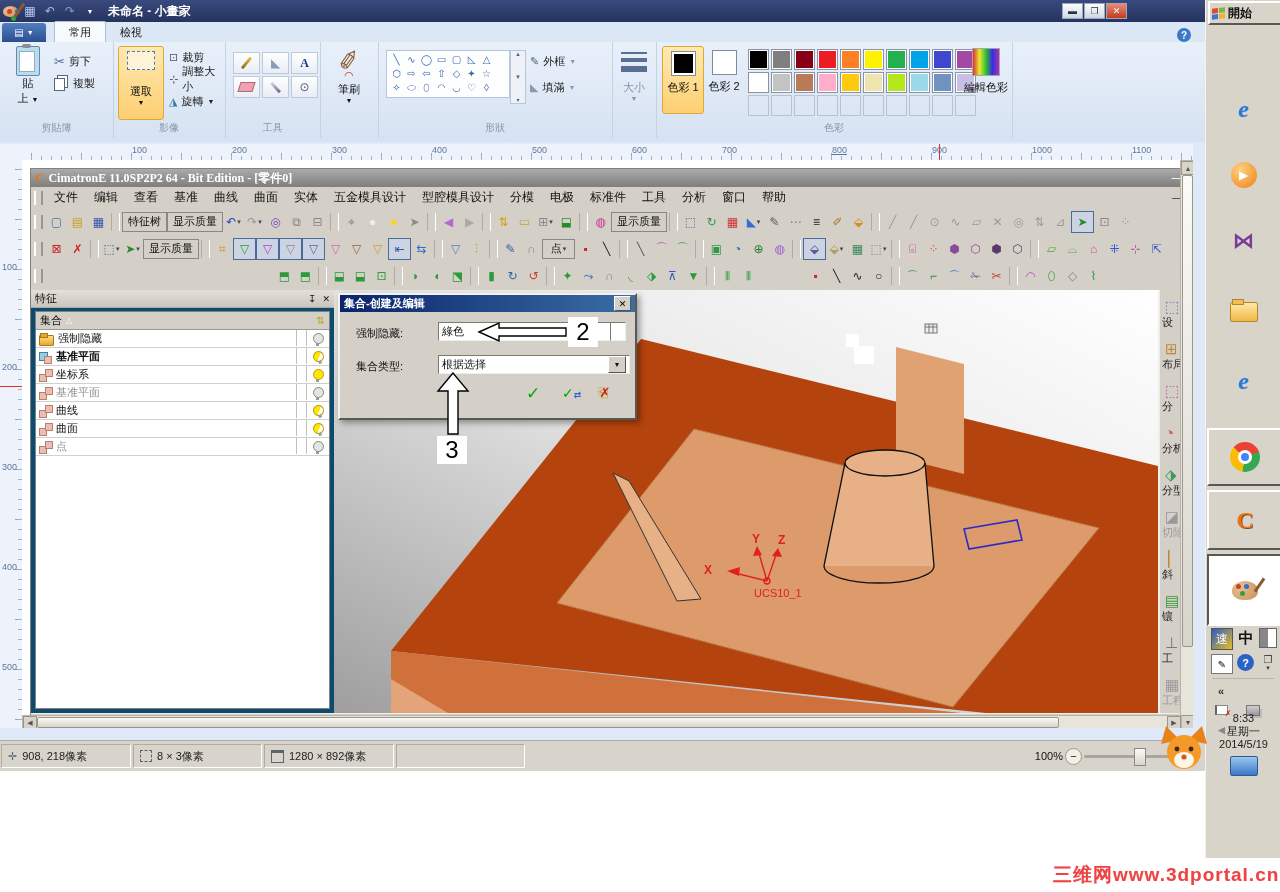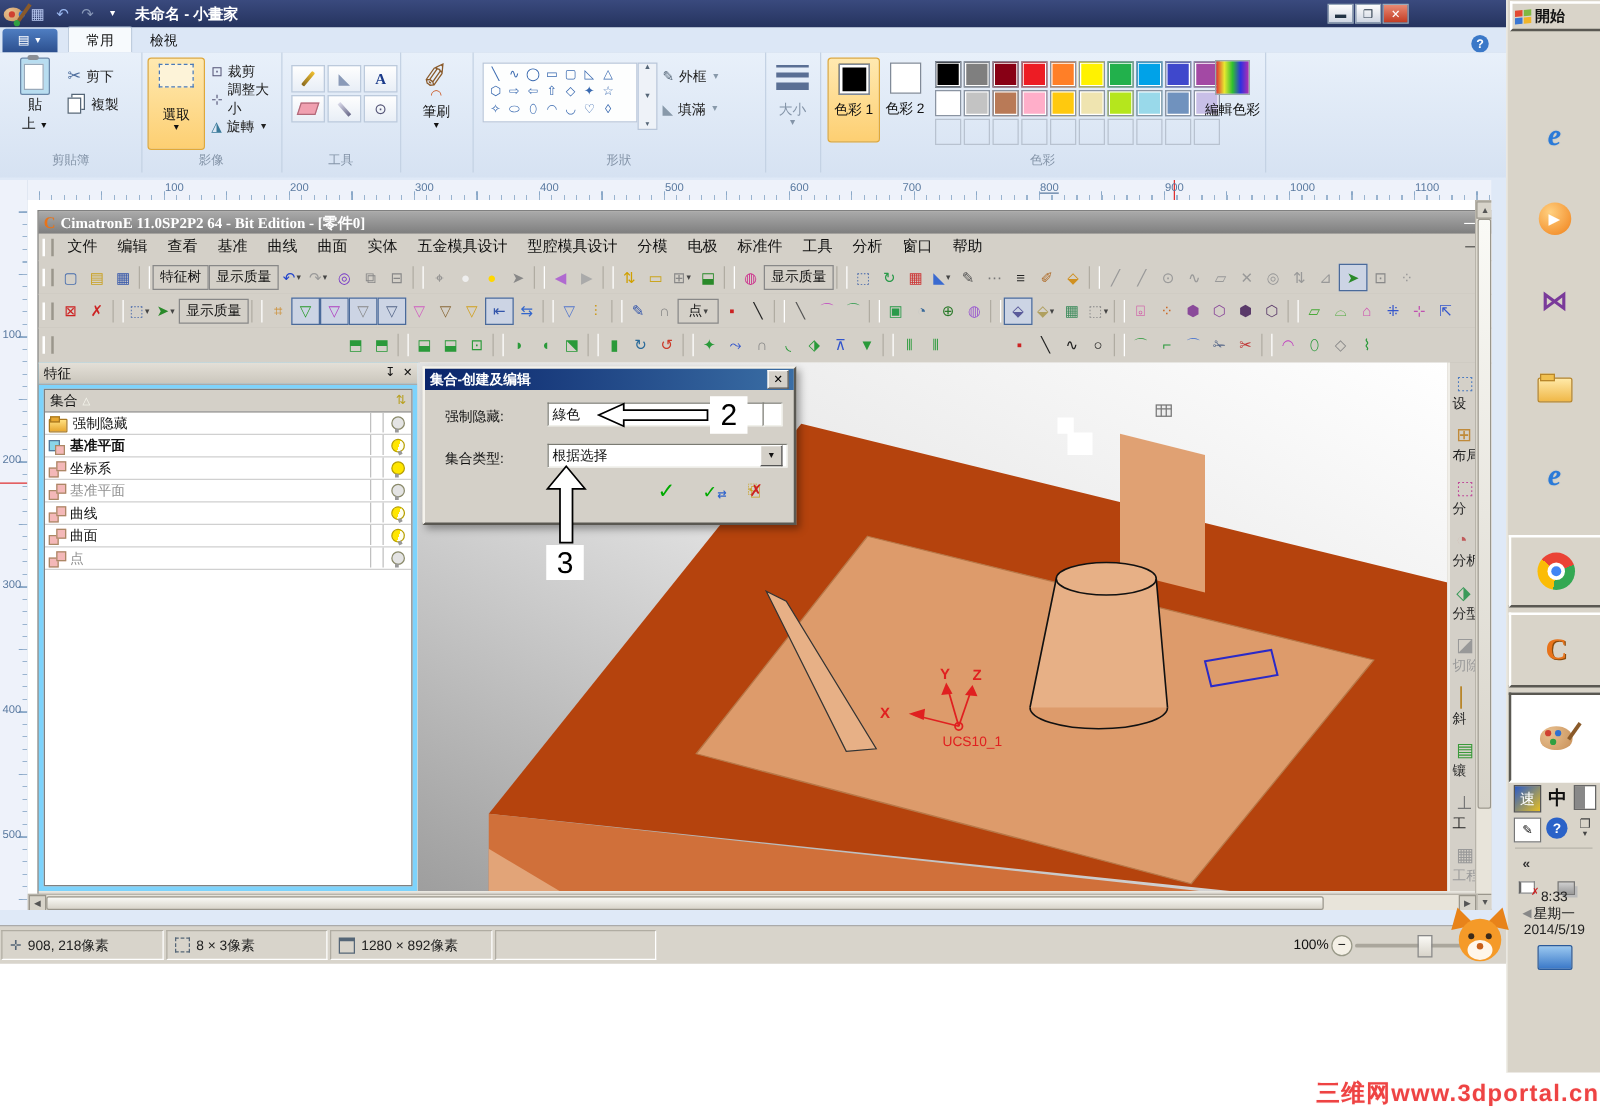--- a/index.html
+++ b/index.html
@@ -69,21 +69,21 @@
   #cim-menu{position:absolute;left:0;top:18px;width:100%;height:21px;display:flex;align-items:center;background:#d4d0c8;border-bottom:1px solid #b8b4ac;}
   .mitem{padding:0 8px;font-size:12px;}
   .grip{width:5px;height:14px;margin:0 3px;border-left:2px solid #fff;border-right:2px solid #9a968c;}
   .cimtb{position:absolute;left:0;width:100%;height:27px;display:flex;align-items:center;background:#d4d0c8;border-bottom:1px solid #c0bcb4;overflow:hidden;}
   .tbtn{min-width:21px;height:20px;display:flex;align-items:center;justify-content:center;font-size:12px;position:relative;}
   .tbtn.bx{border:1px solid #4a6a9a;background:#ccd4e4;}
   .tbtn.txt{padding:0 5px;font-size:11px;border:1px solid #888;background:#d4d0c8;height:18px;}
   .tbtn .dd{font-size:7px;color:#444;margin-left:1px;}
   .tsep{width:7px;height:18px;border-left:1px solid #b0aca2;border-right:1px solid #fff;margin:0 2px;}
   
-  #fpanel{position:absolute;left:0;top:121px;width:303px;height:423px;background:#7dd3fc;border-right:2px solid #9a968c;}
+  #fpanel{position:absolute;left:0;top:121px;width:303px;height:423px;background:#0c4a6e;border-right:2px solid #9a968c;}
   #fpanel-title{height:17px;background:linear-gradient(#e4e0d8,#cac6bc);display:flex;align-items:center;border-bottom:1px solid #aaa;padding:0 4px;}
   #flist{position:absolute;left:4px;top:21px;right:4px;bottom:4px;background:#fff;border:1px solid #808080;overflow:hidden;}
   #fhead{height:17px;background:#d4d0c8;border-bottom:1px solid #999;display:flex;align-items:center;padding:0 4px;}
   .frow{height:17px;border-bottom:1px solid #d0d0d0;display:flex;align-items:center;position:relative;text-align:right;}
   .flab{margin-left:4px;font-size:11px;}
   .flab.b{font-weight:bold;}
   .flab.gr{color:#909090;}
   .fbulbc{position:absolute;right:0;top:0;width:22px;height:16px;border-left:1px solid #c0c0c0;display:flex;align-items:center;justify-content:center;}
   .fsep2{position:absolute;right:22px;top:0;width:10px;height:16px;border-left:1px solid #c0c0c0;}
   .bulb{width:9px;height:9px;border-radius:50%;border:1px solid #8a8a6a;background:#e4e4e4;position:relative;}

